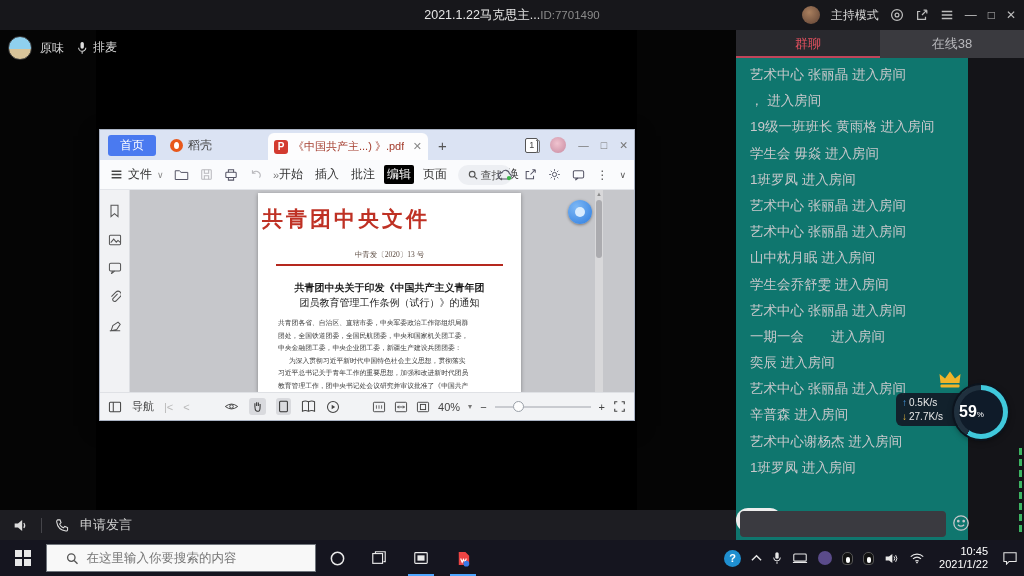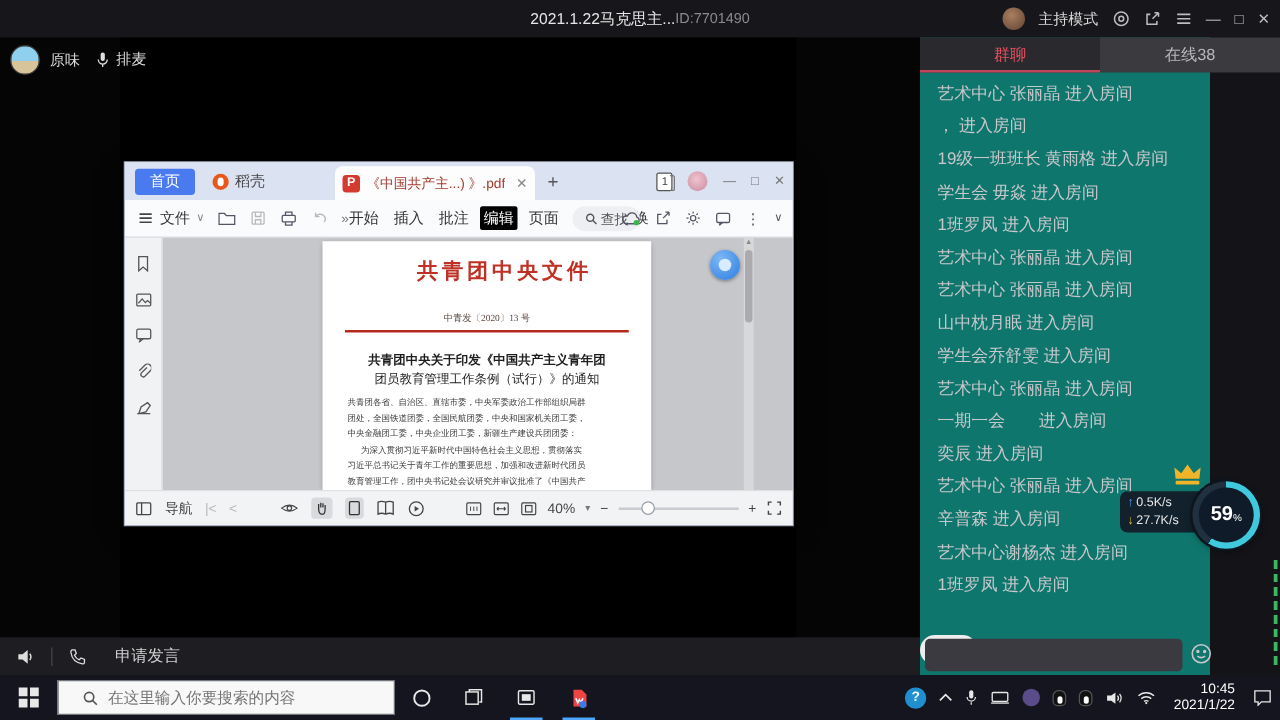--- a/index.html
+++ b/index.html
@@ -46,21 +46,21 @@
 #tb-icons{left:74px;top:0;height:29px;display:flex;align-items:center;gap:11px}
 #tb-ribbon{left:176px;top:0;height:29px;display:flex;align-items:center;gap:6px;font-size:12px;color:#333}
 #tb-ribbon .ribbon-item{padding:1px 3px;white-space:nowrap}
 #tb-ribbon .ribbon-item:nth-child(4){background:#000000;color:#fff;border-radius:2px}
 #tb-search{left:358px;top:5px;width:54px;height:20px;background:#edeff3;border-radius:10px;display:flex;align-items:center;justify-content:center;gap:3px;color:#555;font-size:11px}
 #tb-right{right:8px;top:0;height:29px;display:flex;align-items:center;gap:11px;color:#555}
 
 #pdf-content{left:0;top:60px;width:534px;height:202px;background:#c6c7cb;overflow:hidden}
 #pdf-rail{left:0;top:0;width:30px;height:202px;background:#f1f2f4;border-right:1px solid #dcdee2;display:flex;flex-direction:column;align-items:center;padding-top:14px;gap:16px}
 #doc-page{left:158px;top:3px;width:263px;height:199px;background:#fff;box-shadow:0 1px 4px rgba(0,0,0,.35);overflow:hidden;font-family:"Liberation Serif","DejaVu Serif",serif}
-.doc-title{position:absolute;left:14px;top:12px;width:100%;text-align:center;color:#bf3124;font-size:17px;font-weight:bold;letter-spacing:3px}
+.doc-title{position:absolute;left:4px;top:12px;width:100%;text-align:left;color:#bf3124;font-size:21px;font-weight:bold;letter-spacing:3px}
 .doc-number{position:absolute;left:0;top:57px;width:100%;text-align:center;color:#5c4b41;font-size:7.5px}
 .doc-rule{position:absolute;left:18px;right:18px;top:71px;height:1.5px;background:#b5281e}
 .doc-h1{position:absolute;left:0;top:88px;width:100%;text-align:center;color:#1d1d1d;font-size:10px;font-weight:bold}
 .doc-h2{position:absolute;left:0;top:103px;width:100%;text-align:center;color:#1d1d1d;font-size:10px;font-weight:normal}
 .doc-body{position:absolute;left:20px;right:16px;top:124px;color:#3a3a3a;font-size:6.8px}
 .doc-body div{line-height:12.5px;white-space:nowrap;overflow:hidden}
 .doc-body div:nth-child(4){text-indent:1.6em}
 #float-assist{left:468px;top:10px;width:24px;height:24px;border-radius:50%;background:radial-gradient(circle at 35% 30%,#7db8f5,#2e7de0);box-shadow:0 1px 3px rgba(0,0,0,.4);display:flex;align-items:center;justify-content:center}
 #float-assist i{width:10px;height:10px;border-radius:50%;background:#d8ecff;display:block}
 #doc-scroll{left:495px;top:0;width:8px;height:202px;background:#d8d8da}
@@ -70,39 +70,39 @@
 #pdf-status{left:0;top:262px;width:534px;height:28px;background:#f2f3f5;border-top:1px solid #dfe1e5;color:#444}
 #st-left{left:8px;top:0;height:27px;display:flex;align-items:center;gap:10px;font-size:11px}
 .st-sel{background:#d9dade;border-radius:3px;padding:2px}
 .st-gray{color:#b8b8b8;font-size:11px}
 #st-right{right:8px;top:0;height:27px;display:flex;align-items:center;gap:8px;font-size:11px}
 #zoom-track{width:96px;height:2px;background:#c9cbd0;position:relative}
 #zoom-knob{position:absolute;left:18px;top:-5px;width:11px;height:11px;border-radius:50%;background:#fdfdfd;border:1px solid #9aa0a8}
 
 #bottombar{left:0;top:510px;width:736px;height:30px;background:#1d1d22;display:flex;align-items:center}
 #bottombar .sep{width:1px;height:15px;background:#45454a;margin:0 12px}
-.req-label{color:#cfcfcf;font-size:13px;margin-left:23px}
+.req-label{color:#cfcfcf;font-size:13px;margin-left:11px}
 
 #sidebar{left:736px;top:30px;width:232px;height:510px;background:#0f766e}
 #chat-tabs{left:0;top:0;width:288px;height:28px;display:flex}
 .chat-tab{flex:1;display:flex;align-items:center;justify-content:center;font-size:13px}
 .chat-tab.active{background:#29292e;color:#e0505e}
 .chat-tab.idle{background:#3a3a3f;color:#b8b8bc}
 #tab-underline{left:0;top:26px;width:144px;height:2px;background:#c0455a}
 #chat-list{left:0;top:32px;width:288px;height:444px;overflow:hidden}
 .msg{height:26.2px;line-height:26.2px;padding-left:14px;color:#c8c8cb;font-size:13.5px;white-space:nowrap;overflow:hidden}
 #chat-scroll{left:283px;top:418px;width:3px;height:88px;background:repeating-linear-gradient(180deg,#3db563 0 7px,rgba(0,0,0,0) 7px 11px)}
 
 #net-widget{left:160px;top:340px;width:128px;height:80px;pointer-events:none}
 #crown{left:42px;top:0}
 #speed-pill{left:0;top:23px;width:74px;height:33px;background:rgba(18,26,38,.92);border-radius:6px;padding:3px 6px;color:#e8e8e8;font-size:10px;line-height:13.5px}
 #speed-pill .up{color:#4aa3f0;margin-right:2px}
 #speed-pill .dn{color:#e8b93c;margin-right:2px}
 #gauge{left:58px;top:15px;width:54px;height:54px;border-radius:50%;background:conic-gradient(#40c9dc 0deg 212deg,#20303e 212deg 360deg);box-shadow:0 0 0 2px #0c141e,0 2px 6px rgba(0,0,0,.5)}
-#gauge-inner{position:absolute;left:5px;top:5px;width:44px;height:44px;border-radius:50%;background:#0f1b29;display:flex;align-items:center;justify-content:center;color:#fff}
+#gauge-inner{position:absolute;left:5px;top:5px;width:44px;height:44px;border-radius:50%;background:#0f1b29;display:flex;align-items:center;color:#fff}
 #gauge-inner .v{font-size:16px;font-weight:bold}
 #gauge-inner .u{font-size:8px;margin-top:5px}
 
 #chat-input-row{left:0;top:478px;width:288px;height:32px}
 #chat-field{left:4px;top:3px;width:206px;height:26px;background:#3a3a40;border:none;border-radius:4px;color:#ddd;font-size:13px;padding:0 8px;outline:none}
 #emoji-btn{left:216px;top:6px}
 #send-btn{left:238px;top:4px;width:46px;height:24px;background:#ededed;border-radius:13px;color:#a8a8a8;font-size:12.5px;display:flex;align-items:center;justify-content:center}
 
 #taskbar{left:0;top:540px;width:1024px;height:36px;background:#15151f;display:flex;align-items:center}
 #start{width:46px;height:36px;display:flex;align-items:center;justify-content:center}

